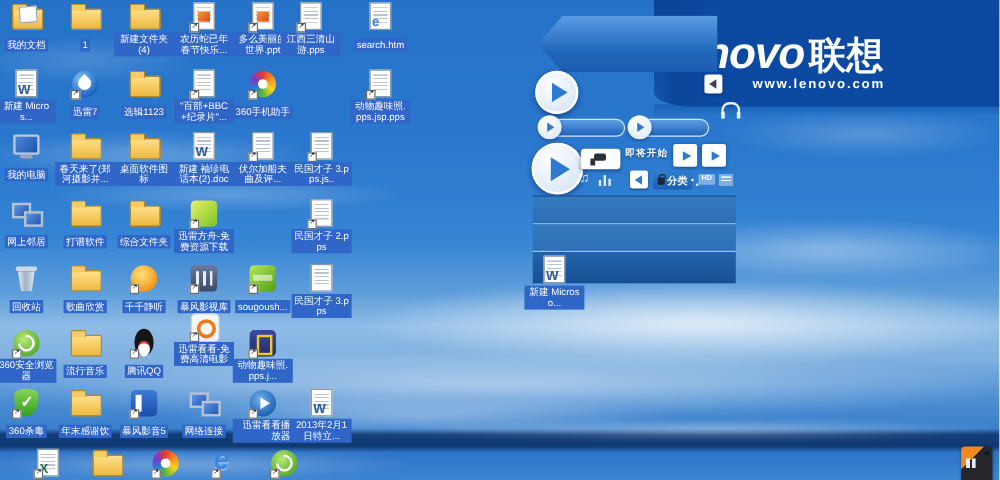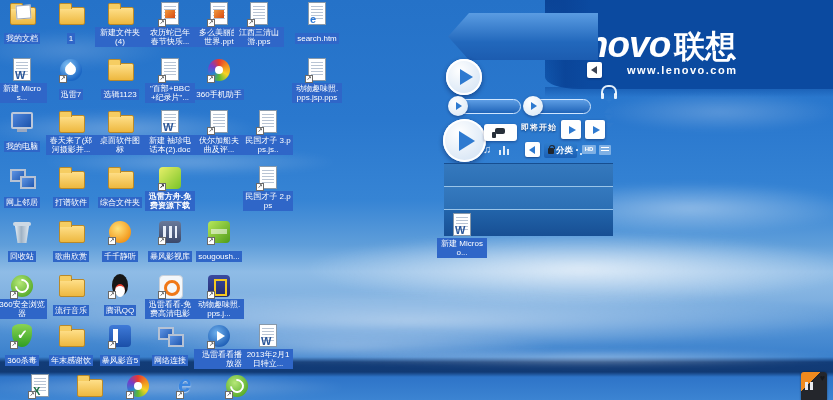--- a/index.html
+++ b/index.html
@@ -345,21 +345,21 @@
         </div><div class="lbl">民国才子 3.pps.js..</div></div>
       <div class="dicon" title="网上邻居" style="left: -3px; top: 166px;"><div class="ic">
           <div class="net"></div>
         </div><div class="lbl">网上邻居</div></div>
       <div class="dicon" title="打谱软件" style="left: 46px; top: 166px;"><div class="ic">
           <div class="fd"></div>
         </div><div class="lbl">打谱软件</div></div>
       <div class="dicon" title="综合文件夹" style="left: 95px; top: 166px;"><div class="ic">
           <div class="fd"></div>
         </div><div class="lbl">综合文件夹</div></div>
-      <div class="dicon" title="迅雷方舟-免费资源下载" style="left: 145px; top: 166px; font-weight: bold;"><div class="ic">
+      <div class="dicon" title="迅雷方舟-免费资源下载" style="left: 145px; top: 166px;"><div class="ic">
           <div class="sq ark"></div>
           <i class="arr"></i>
         </div><div class="lbl">迅雷方舟-免费资源下载</div></div>
       <div class="dicon" title="民国才子 2.pps" style="left: 243px; top: 166px;"><div class="ic">
           <div class="pg"></div>
           <i class="arr"></i>
         </div><div class="lbl">民国才子 2.pps</div></div>
       <div class="dicon" title="回收站" style="left: -3px; top: 220px;"><div class="ic">
           <div class="rec"></div>
         </div><div class="lbl">回收站</div></div>
@@ -371,32 +371,35 @@
           <i class="arr"></i>
         </div><div class="lbl">千千静听</div></div>
       <div class="dicon" title="暴风影视库" style="left: 145px; top: 220px;"><div class="ic">
           <div class="sq stormlib"></div>
           <i class="arr"></i>
         </div><div class="lbl">暴风影视库</div></div>
       <div class="dicon" title="sougoush..." style="left: 194px; top: 220px;"><div class="ic">
           <div class="sq sogou"></div>
           <i class="arr"></i>
         </div><div class="lbl">sougoush...</div></div>
+      <div class="dicon" title="民国才子 3.pps" style="left: 243px; top: 220px;"><div class="ic">
+          <div class="pg"></div>
+        </div><div class="lbl">民国才子 3.pps</div></div>
       <div class="dicon" title="360安全浏览器" style="left: -3px; top: 274px;"><div class="ic">
           <div class="cc b360"></div>
           <i class="arr"></i>
         </div><div class="lbl">360安全浏览器</div></div>
       <div class="dicon" title="流行音乐" style="left: 46px; top: 274px;"><div class="ic">
           <div class="fd"></div>
         </div><div class="lbl">流行音乐</div></div>
       <div class="dicon" title="腾讯QQ" style="left: 95px; top: 274px;"><div class="ic">
           <div class="qq"></div>
           <i class="arr"></i>
         </div><div class="lbl">腾讯QQ</div></div>
-      <div class="dicon" title="迅雷看看-免费高清电影" style="left: 145px; top: 274px;"><div class="ic">
+      <div class="dicon" title="迅雷看看-免费高清电影" style="left: 145px; top: 260px;"><div class="ic">
           <div class="sq kk"></div>
           <i class="arr"></i>
         </div><div class="lbl">迅雷看看-免费高清电影</div></div>
       <div class="dicon" title="国家地理照片.pps.j..." style="left: 194px; top: 274px;"><div class="ic">
           <div class="sq geo"></div>
           <i class="arr"></i>
         </div><div class="lbl">动物趣味照.pps.j...</div></div>
       <div class="dicon" title="360杀毒" style="left: -3px; top: 324px;"><div class="ic">
           <div class="sh"></div>
           <i class="arr"></i>

